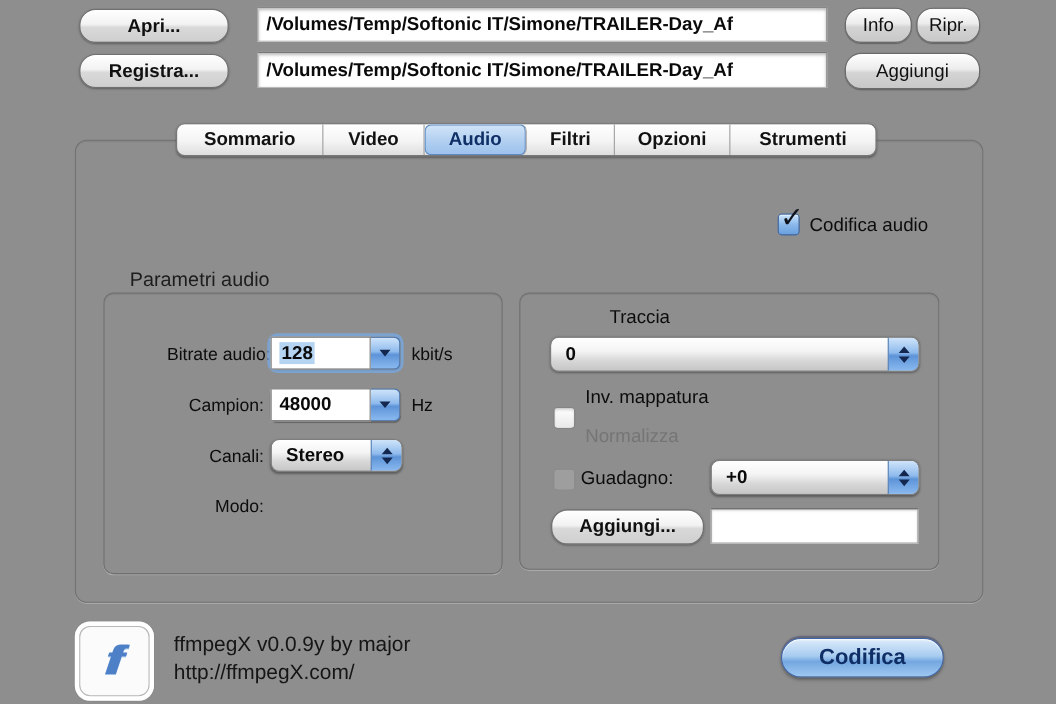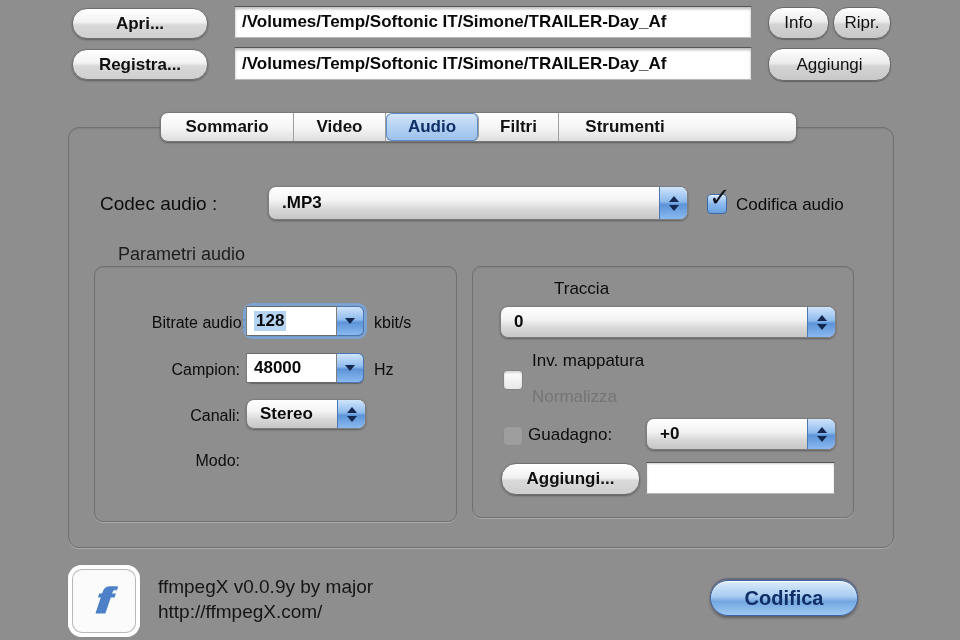--- a/index.html
+++ b/index.html
@@ -94,31 +94,24 @@
   <input class="abs txtfield" style="left: 234px; top: 47px; width: 518px; height: 33px;" readonly="" value="/Volumes/Temp/Softonic IT/Simone/TRAILER-Day_Af">
   <div class="abs sq-btn" style="left:768px;top:48px;width:121px;height:31px;">Aggiungi</div>
 
   <div class="abs group-box" style="left:68px;top:127px;width:824px;height:419px;border-radius:11px;"></div>
 
   <div class="abs tabstrip" style="left:160px;top:112px;width:637px;height:30px;">
     <div class="tab" style="width:133px;">Sommario</div>
     <div class="tab" style="width:92px;">Video</div>
     <div class="tab active" style="width:93px;border-radius:6px;">Audio</div>
     <div class="tab" style="width:80px;">Filtri</div>
+    <div class="tab" style="width:105px;">Opzioni</div>
     <div class="tab" style="width:132px;">Strumenti</div>
   </div>
 
-  <div class="abs label" style="left:100px;top:193px;font-size:19px;">Codec audio :</div>
-  <div class="abs popup" style="left:268px;top:186px;width:420px;height:34px;">
-    <div class="val">.MP3</div>
-    <div class="bluecap">
-      <div class="tri-up"></div>
-      <div class="tri-dn"></div>
-    </div>
-  </div>
   <div class="abs cb checked" style="left:707px;top:194px;">
     <span class="check">✓</span>
   </div>
   <div class="abs label" style="left:736px;top:195px;">Codifica audio</div>
 
   <div class="abs label" style="left:118px;top:244px;font-size:18px;color:#1d1d1d;">Parametri audio</div>
   <div class="abs group-box" style="left:94px;top:266px;width:361px;height:254px;"></div>
 
   <div class="abs label right" style="left:106px;top:314px;width:140px;font-size:16px;">Bitrate audio:</div>
   <div class="abs combo focused" style="left:246px;top:306px;width:118px;height:30px;">

